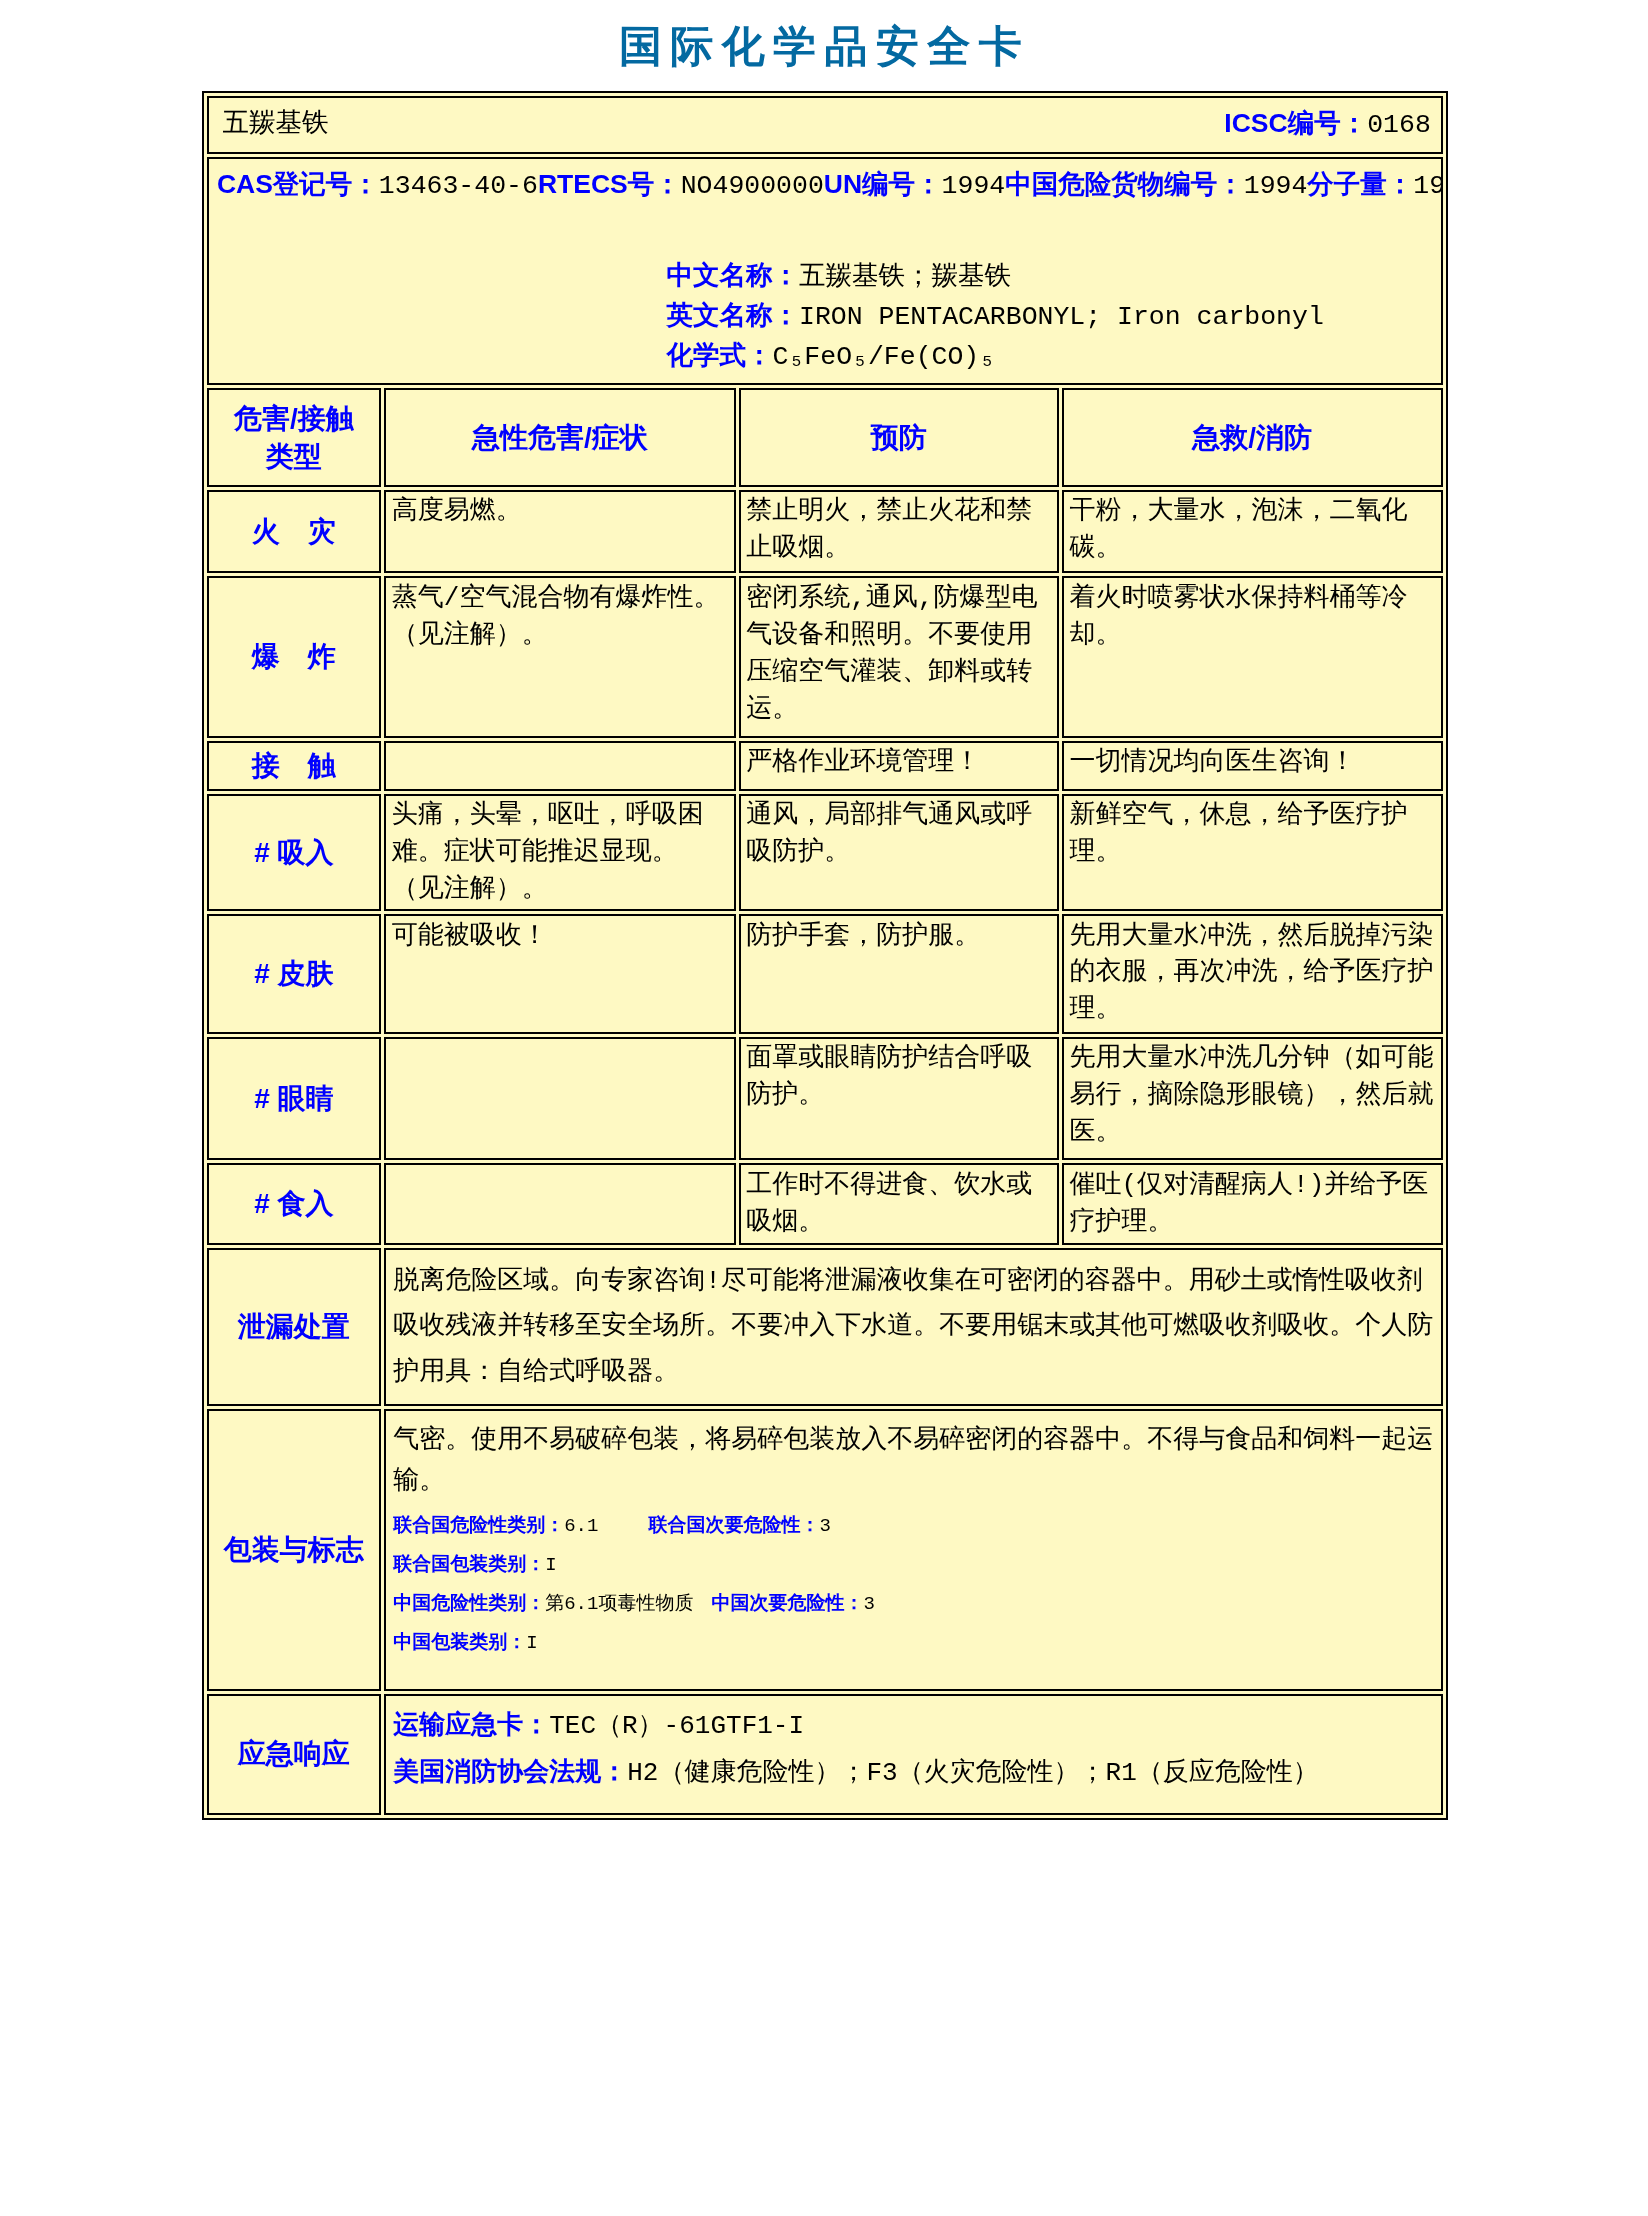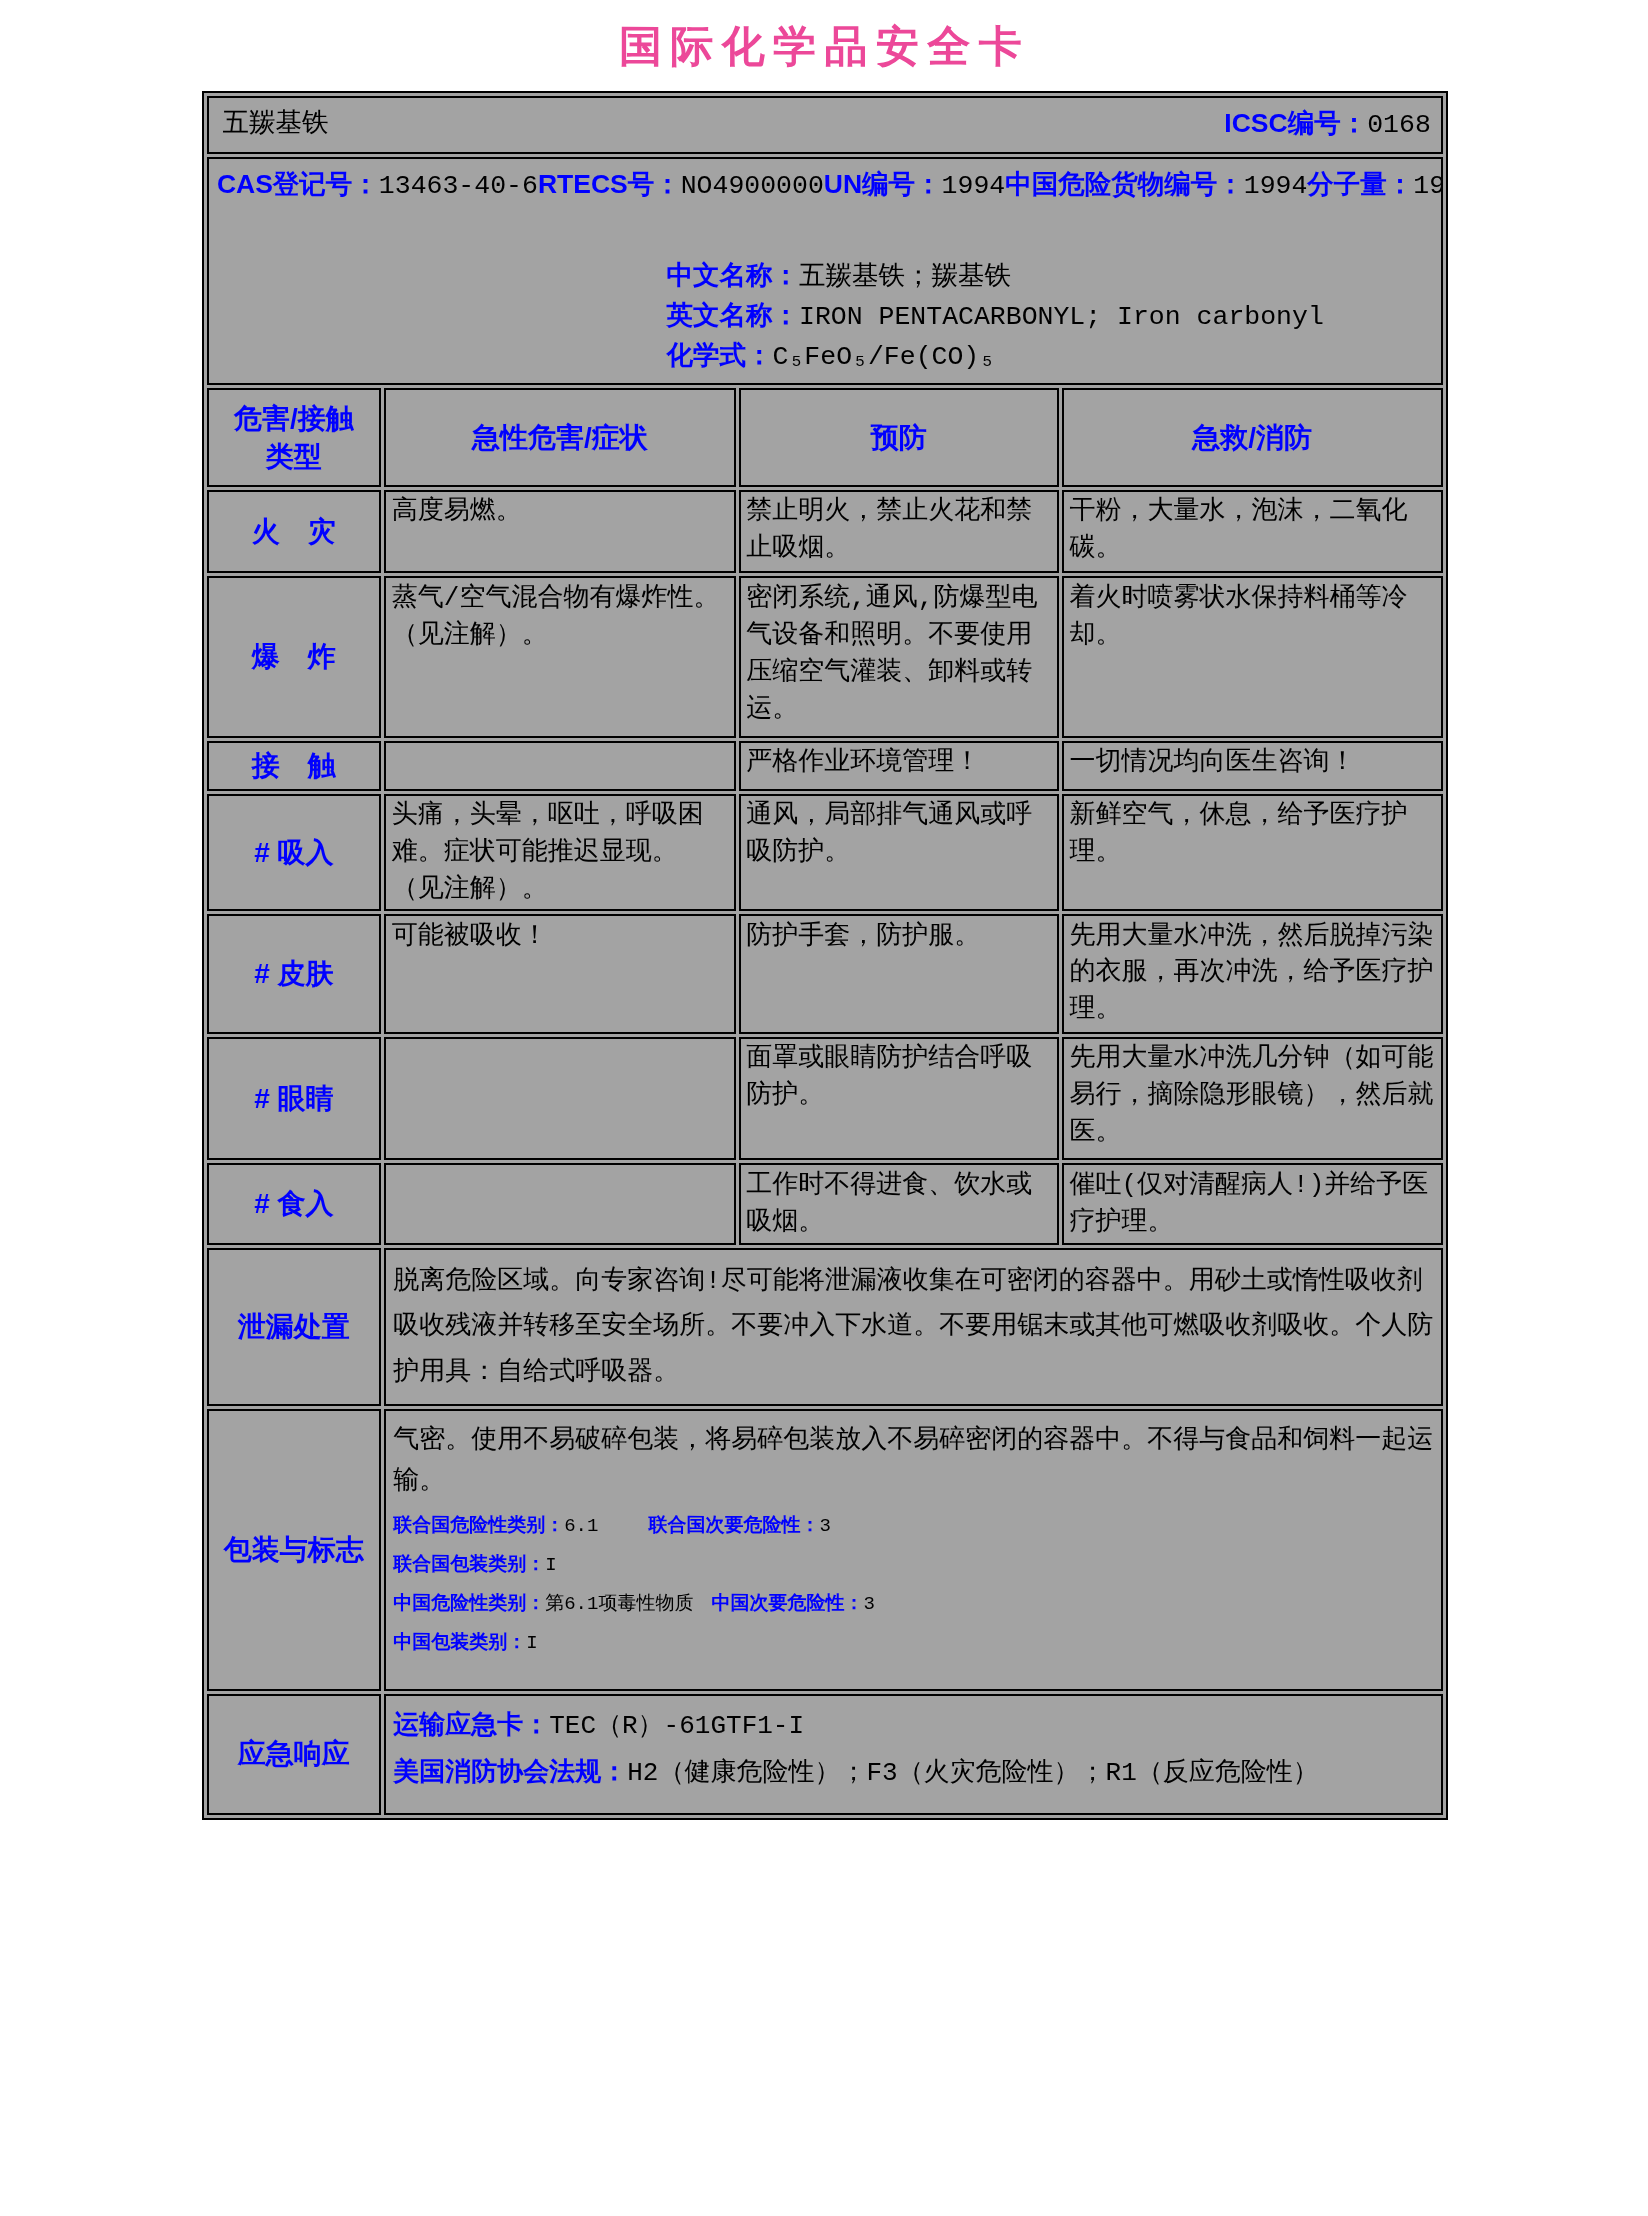--- a/index.html
+++ b/index.html
@@ -9,35 +9,35 @@
   }
   body {
     width: 1649px;
     height: 2216px;
     position: relative;
     color: #000000;
     font-family: "Liberation Mono", "DejaVu Sans Mono", monospace;
   }
   .page-title {
     text-align: center;
-    color: #ec4899;
+    color: #0369a1;
     font-family: "Liberation Sans", "DejaVu Sans", sans-serif;
     font-weight: bold;
     font-size: 43px;
     letter-spacing: 8.4px;
     margin: 18px 0 0 0;
   }
   table.card {
     width: 1246px;
     margin: 15.3px auto 0 auto;
     border: 2.8px solid #000000;
     border-collapse: separate;
     border-spacing: 3.5px;
     table-layout: fixed;
-    background: #a3a3a3;
+    background: #fef9c3;
   }
   col.c1 { width: 174px; }
   col.c2 { width: 350px; }
   col.c3 { width: 319px; }
   col.c4 { width: 379px; }
   td {
     border: 2.1px solid #000000;
     vertical-align: top;
     padding: 1.4px 5.6px;
     font-size: 26px;

